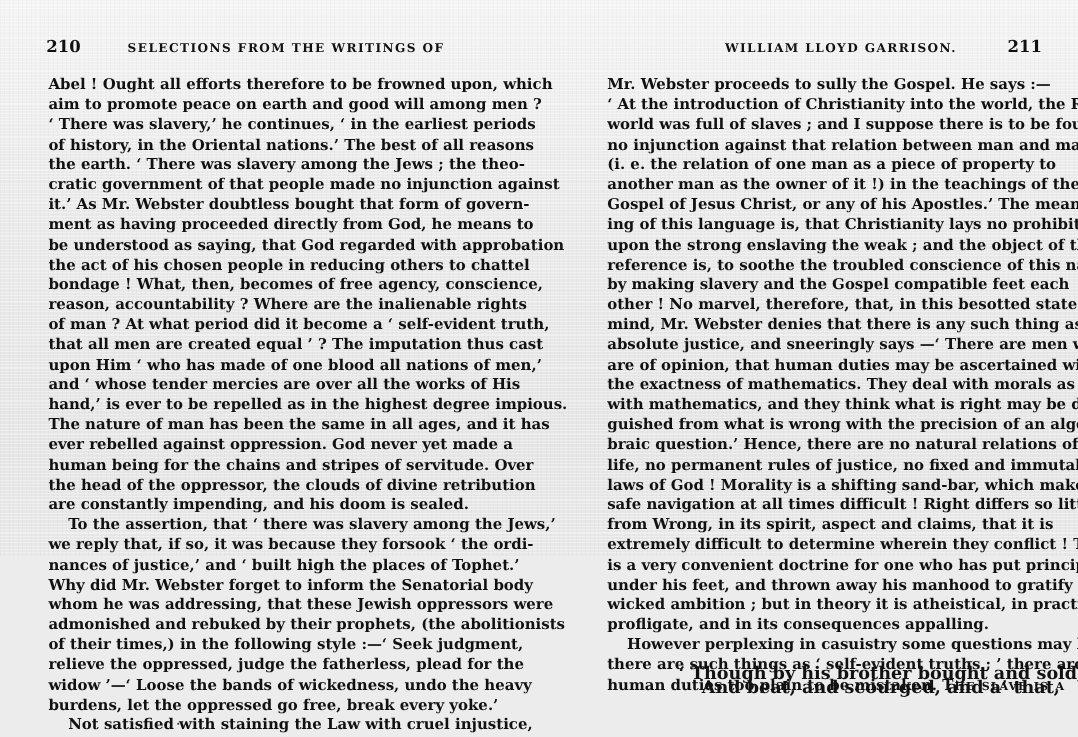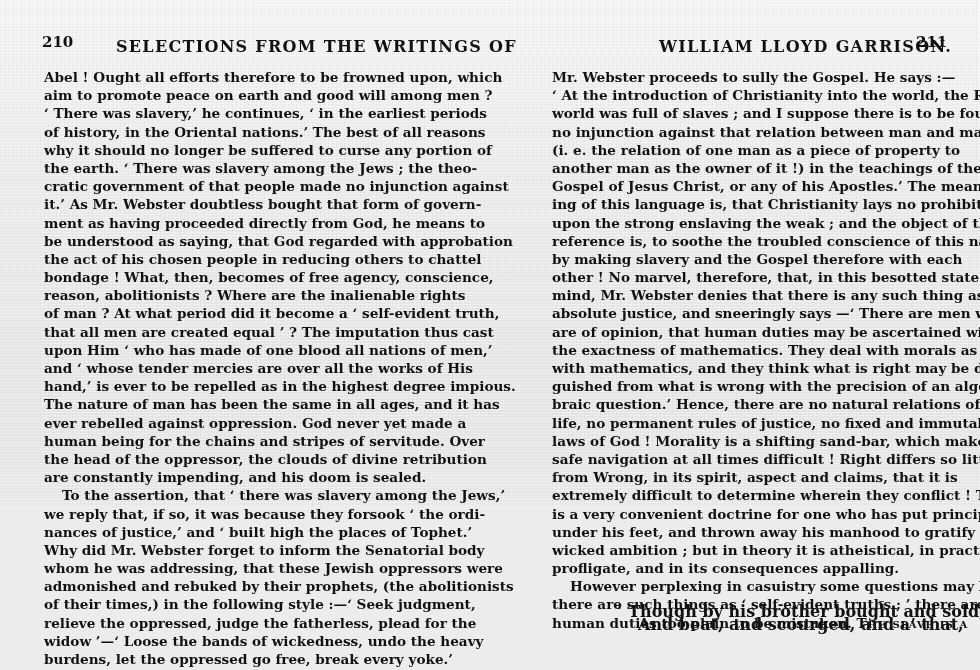--- a/index.html
+++ b/index.html
@@ -28,21 +28,21 @@
     position: absolute;
     top: 0;
     height: 670px;
   }
   .page.left  { left: 0;   width: 490px; }
   .page.right { left: 490px; width: 490px; }
 
   .running-head {
     position: absolute;
     top: 37px;
-    font-size: 16px;
+    font-size: 11px;
     letter-spacing: 1.3px;
     font-weight: bold;
     text-transform: uppercase;
     white-space: nowrap;
   }
   .page-num {
     position: absolute;
     top: 33px;
     font-size: 15px;
     font-weight: bold;
@@ -103,29 +103,28 @@
 <div class="spread">
 
   <div class="page left">
     <div class="page-num">210</div>
     <div class="running-head">SELECTIONS FROM THE WRITINGS OF</div>
     <div class="body-text" id="left-body">
         <span class="line">Abel !   Ought all efforts therefore to be frowned upon, which</span>
         <span class="line">aim to promote peace on earth and good  will  among  men ?</span>
         <span class="line">‘ There was slavery,’ he continues, ‘ in the earliest periods</span>
         <span class="line">of history, in the Oriental nations.’   The best of all reasons</span>
-        <span class="line">why it should no longer be suffered to curse any portion of</span>
         <span class="line">the earth.  ‘ There was slavery among the Jews ; the theo-</span>
         <span class="line">cratic government of that people made no injunction against</span>
         <span class="line">it.’   As Mr. Webster doubtless bought that form of govern-</span>
         <span class="line">ment as having proceeded directly from God, he means to</span>
         <span class="line">be understood as saying, that God regarded with approbation</span>
         <span class="line">the act of his chosen people in reducing others to chattel</span>
         <span class="line">bondage !   What, then, becomes of free agency, conscience,</span>
-        <span class="line">reason, abolitionists ?   Where are the inalienable rights</span>
+        <span class="line">reason, accountability ?   Where are the inalienable rights</span>
         <span class="line">of man ?   At what period did it become a ‘ self-evident truth,</span>
         <span class="line">that all men are created equal ’ ?   The imputation thus cast</span>
         <span class="line">upon Him ‘ who has made of one blood all nations of men,’</span>
         <span class="line">and ‘ whose tender mercies are over all the works of His</span>
         <span class="line">hand,’ is ever to be repelled as in the highest degree impious.</span>
         <span class="line">The nature of man has been the same in all ages, and it has</span>
         <span class="line">ever rebelled against oppression.  God never yet made a</span>
         <span class="line">human being for the chains and stripes of servitude.  Over</span>
         <span class="line">the head of the oppressor, the clouds of divine retribution</span>
         <span class="line last">are constantly impending, and his doom is sealed.</span>
@@ -150,21 +149,21 @@
         <span class="line">Mr. Webster proceeds to sully the Gospel.  He says :—</span>
         <span class="line">‘ At the introduction of Christianity into the world, the Roman</span>
         <span class="line">world was full of slaves ; and I suppose there is to be found</span>
         <span class="line">no injunction against that relation between man and man,</span>
         <span class="line">(i. e. the relation of one man as a piece of property to</span>
         <span class="line">another man as the owner of it !) in the teachings of the</span>
         <span class="line">Gospel of Jesus Christ, or any of his Apostles.’   The mean-</span>
         <span class="line">ing of this language is, that Christianity lays no prohibition</span>
         <span class="line">upon the strong enslaving the weak ; and the object of this</span>
         <span class="line">reference is, to soothe the troubled conscience of this nation</span>
-        <span class="line">by making slavery and the Gospel therefore with each</span>
+        <span class="line">by making slavery and the Gospel compatible feet each</span>
         <span class="line">other !   No marvel, therefore, that, in this besotted state of</span>
         <span class="line">mind, Mr. Webster denies that there is any such thing as</span>
         <span class="line">absolute justice, and sneeringly says —‘ There are men who</span>
         <span class="line">are of opinion, that human duties may be ascertained with</span>
         <span class="line">the exactness of mathematics.  They deal with morals as</span>
         <span class="line">with mathematics, and they think what is right may be distin-</span>
         <span class="line">guished from what is wrong with the precision of an alge-</span>
         <span class="line">braic question.’   Hence, there are no natural relations of</span>
         <span class="line">life, no permanent rules of justice, no fixed and immutable</span>
         <span class="line">laws of God !   Morality is a shifting sand-bar, which makes</span>

